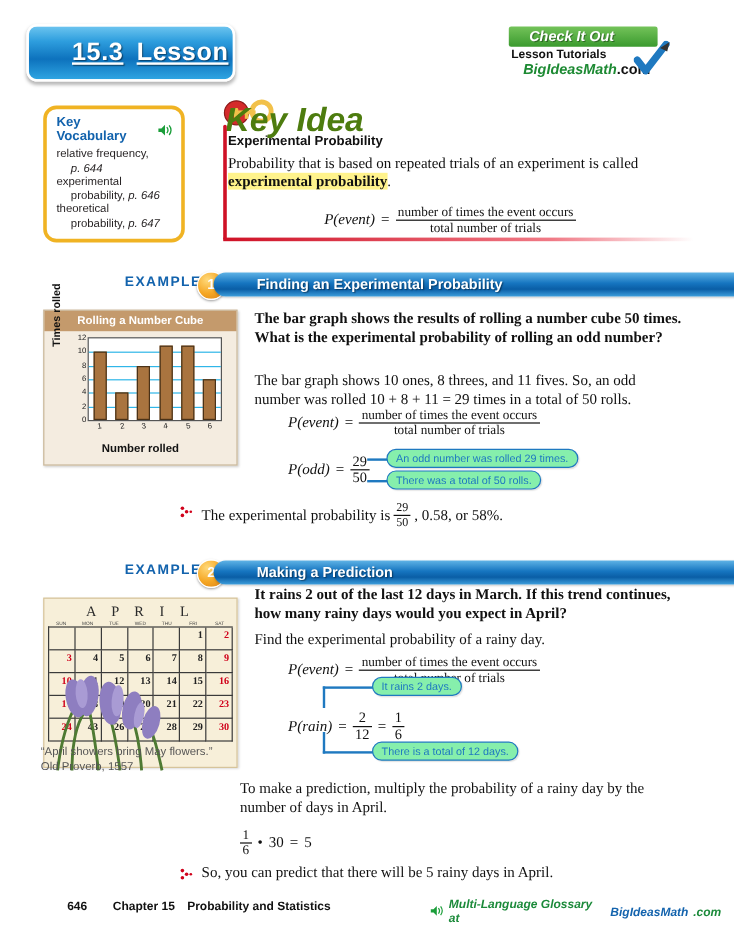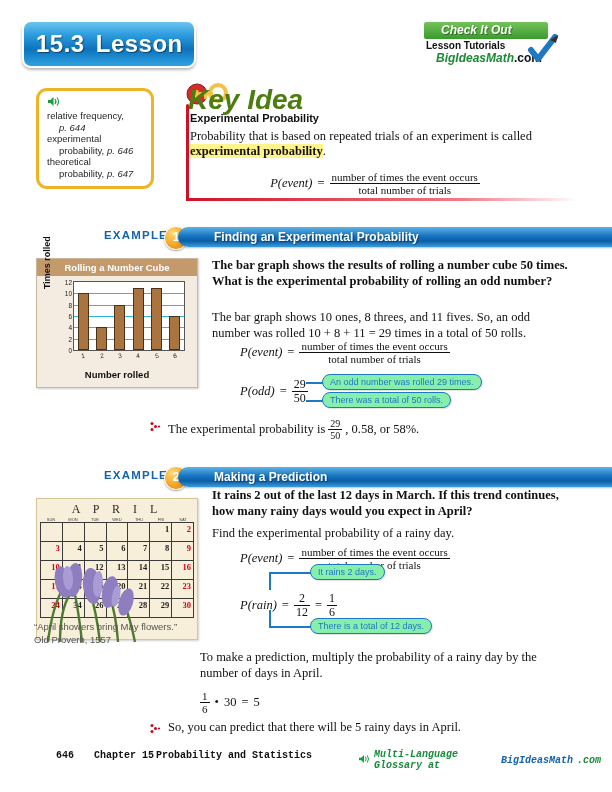--- a/index.html
+++ b/index.html
@@ -14,22 +14,23 @@
   .lesson-pill{
     position:absolute;left:22px;top:20px;width:170px;height:44px;
     border-radius:9px;
     background:linear-gradient(180deg,#6cc4ef 0%,#2e9ede 28%,#0d72bd 62%,#2ea4e2 100%);
     border:2px solid #ffffff;
     box-shadow:0 2px 3px rgba(0,0,0,.28);
     display:flex;align-items:center;
   }
   .lesson-pill .txt{
     font-family:"Liberation Sans",sans-serif;font-weight:bold;color:#fff;
-    font-size:24px;letter-spacing:.5px;padding-left:12px;
+    font-size:21px;letter-spacing:.5px;padding-left:36px;
     text-shadow:1px 1px 1px rgba(0,0,0,.45);
+    text-decoration:underline;
   }
   .lesson-pill .num{margin-right:11px;}
 
   
   .checkout{
     position:absolute;left:424px;top:22px;width:148px;height:44px;
   }
   .checkout .band{
     position:absolute;left:0;top:0;width:124px;height:17px;
     background:linear-gradient(180deg,#74c35a 0%,#3a9a2e 100%);
@@ -173,21 +174,21 @@
     border-top:1px solid #3a3a3a;border-left:1px solid #3a3a3a;}
   .calcell{border-right:1px solid #3a3a3a;border-bottom:1px solid #3a3a3a;height:19px;
     font-family:"Liberation Serif",serif;font-size:8.5px;font-weight:bold;color:#222;
     text-align:right;padding:1px 2px 0 0;box-sizing:border-box;}
   .calcell.wk{color:#d0021b;}
   .caption{position:absolute;left:34px;top:620px;width:150px;
     font-family:"Liberation Sans",sans-serif;font-size:9.5px;color:#555;line-height:13px;}
 
   
   .footer{position:absolute;left:34px;top:750px;width:545px;
-    font-family:Liberation Mono, monospace;font-size:10px;color:#111;font-weight:bold;padding-left:22px;}
+    font-family:Liberation Sans, sans-serif;font-size:10px;color:#111;font-weight:bold;padding-left:22px;}
   .footer .pg{display:inline-block;width:38px;}
   .footer .ch{display:inline-block;width:62px;}
   .footer .glos{position:absolute;left:324px;top:-1px;color:#1363ad;font-weight:bold;
     font-style:italic;font-size:10px;display:flex;align-items:center;gap:4px;}
   .footer .glos .g1{color:#1b8a3a;}
   .footer .glos .g2{color:#1363ad;}
 </style>
 </head>
 <body>
 
@@ -208,20 +209,21 @@
       <span>BigIdeasMath</span><span class="com">.com</span>
     </div>
     <svg class="tick" viewBox="0 0 32 30">
       <path d="M3 16 L10 25 L27 3" stroke="#1f79c0" stroke-width="6" fill="none" stroke-linecap="round" stroke-linejoin="round"></path>
       <path d="M22 6 L30 1 L28 9 Z" fill="#333"></path>
     </svg>
   </div>
 
   <div class="vocab">
     <div class="vhead">
+      <span>Key Vocabulary</span>
       <span class="spk">
         <svg viewBox="0 0 13 11" width="13" height="11">
           <path d="M1 4 H3.5 L6.5 1 V10 L3.5 7 H1 Z" fill="#1b9e3a"></path>
           <path d="M8 3 Q10 5.5 8 8" stroke="#1b9e3a" stroke-width="1.1" fill="none"></path>
           <path d="M10 1.5 Q13 5.5 10 9.5" stroke="#1b9e3a" stroke-width="1.1" fill="none"></path>
         </svg>
       </span>
     </div>
     <div class="vlist">
       <span class="t">relative frequency,</span>
@@ -382,21 +384,21 @@
         <div class="calcell">15</div>
         <div class="calcell wk">16</div>
         <div class="calcell wk">17</div>
         <div class="calcell">18</div>
         <div class="calcell">19</div>
         <div class="calcell">20</div>
         <div class="calcell">21</div>
         <div class="calcell">22</div>
         <div class="calcell wk">23</div>
         <div class="calcell wk">24</div>
-        <div class="calcell">34</div>
+        <div class="calcell">43</div>
         <div class="calcell">26</div>
         <div class="calcell">27</div>
         <div class="calcell">28</div>
         <div class="calcell">29</div>
         <div class="calcell wk">30</div>
       </div>
   </div>
   <svg style="position:absolute;left:30px;top:548px;width:130px;height:95px;" viewBox="0 0 130 95">
     <g stroke="#4e7a33" stroke-width="2.4" fill="none">
       <path d="M18 94 Q22 60 33 40"></path>

